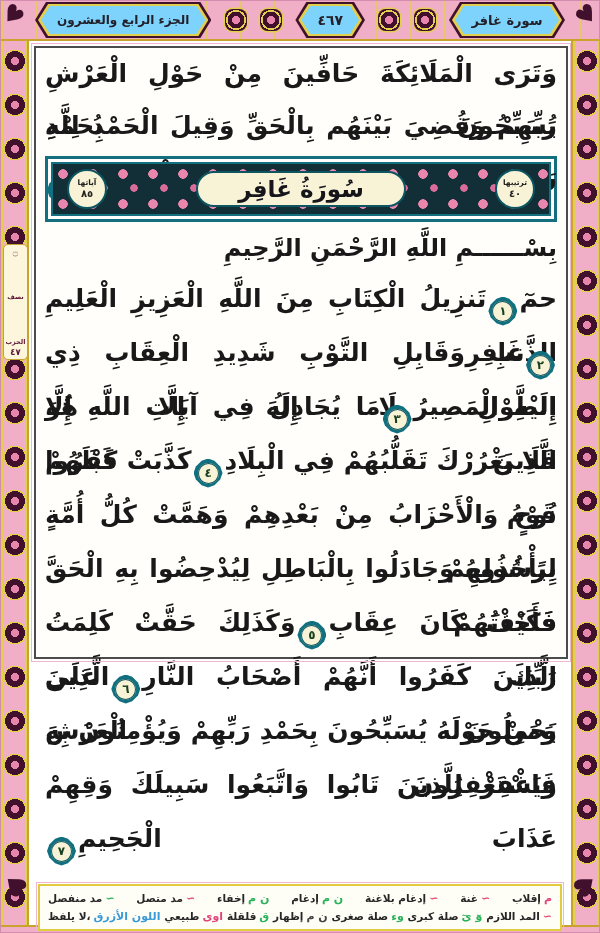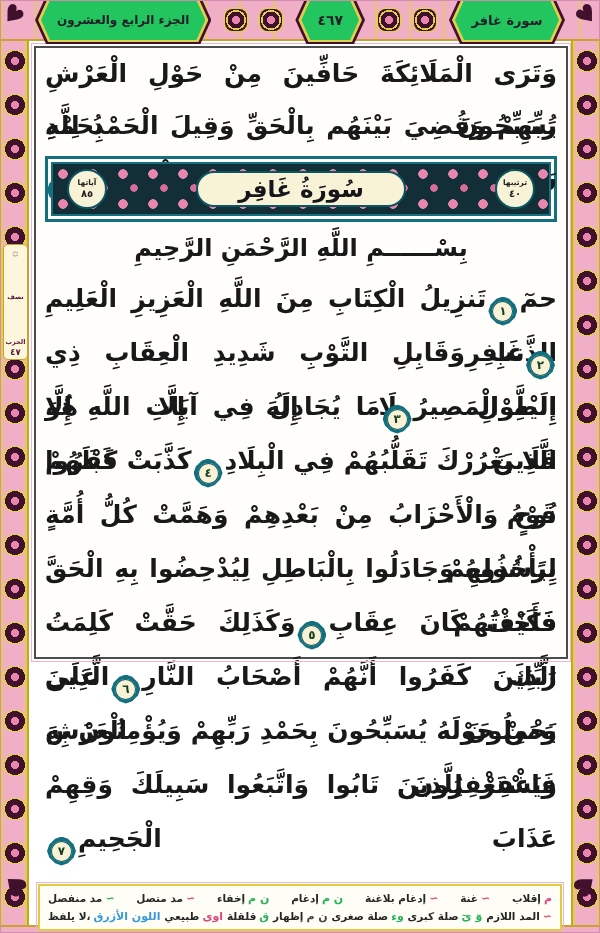--- a/index.html
+++ b/index.html
@@ -23,22 +23,22 @@
     background-color:#f0aec7;
     background-image:repeating-linear-gradient(90deg, rgba(227,207,78,.75) 0 2px, rgba(0,0,0,0) 2px 34px);
     border-bottom:2px solid #caa32e;
     display:flex; align-items:center; justify-content:space-between;
     padding:0 34px; z-index:4;
   }
   .band-bottom { position:absolute; left:0; right:0; bottom:0; height:7px; background:#f0aec7; border-top:2px solid #caa32e; }
 
   .hex-outer { background:#40102c; clip-path:polygon(11px 0,calc(100% - 11px) 0,100% 50%,calc(100% - 11px) 100%,11px 100%,0 50%); padding:2px 3px; }
   .hex-mid   { background:#e3cf4e; clip-path:polygon(10px 0,calc(100% - 10px) 0,100% 50%,calc(100% - 10px) 100%,10px 100%,0 50%); padding:2px 3px; }
-  .hex-in    { background:#22c55e; clip-path:polygon(9px 0,calc(100% - 9px) 0,100% 50%,calc(100% - 9px) 100%,9px 100%,0 50%);
-               display:flex; align-items:center; justify-content:center; height:40px; padding:0 16px;
+  .hex-in    { background:#7dd3fc; clip-path:polygon(9px 0,calc(100% - 9px) 0,100% 50%,calc(100% - 9px) 100%,9px 100%,0 50%);
+               display:flex; align-items:center; justify-content:center; height:28px; padding:0 16px;
                color:#23202a; font-weight:bold; white-space:nowrap; }
   .cart-juz .hex-in { font-size:12px; min-width:138px; }
   .cart-num .hex-in { font-size:14px; min-width:50px; letter-spacing:1px; }
   .cart-surah .hex-in { font-size:13px; min-width:104px; }
 
   .med { width:22px; height:22px; border-radius:35%;
          background:radial-gradient(circle at 50% 50%, #e986ae 0 4px, #40102c 4px 8.5px, #e3cf4e 8.5px 10px, #40102c 10px);
          box-shadow:0 0 0 1.5px #e3cf4e; flex:0 0 auto; }
 
   .corner-orn { position:absolute; font-size:24px; color:#40102c; z-index:6; line-height:1; }
@@ -62,21 +62,21 @@
   .qline { direction:rtl; text-align:justify; text-align-last:justify;
            font-size:25px; font-weight:bold; color:#191919; line-height:52px; height:52px; }
   .lines-main .qline { line-height:54px; height:54px; }
   .ayah { display:inline-flex; align-items:center; justify-content:center;
           width:29px; height:29px; vertical-align:-8px; margin:0 2px; position:relative;
           background:#11707f; clip-path:polygon(50% 0,72% 8%,92% 28%,100% 50%,92% 72%,72% 92%,50% 100%,28% 92%,8% 72%,0 50%,8% 28%,28% 8%); }
   .ayah .num { display:flex; align-items:center; justify-content:center; width:21px; height:21px;
                border-radius:50%; background:#f8f2d6; box-shadow:inset 0 0 0 1px #0d5560;
                font-size:12px; font-weight:bold; color:#173f1f; line-height:1; }
 
-  .bismillah { text-align:center; font-size:24px; font-weight:bold; color:#191919; line-height:48px; height:48px; direction:rtl; }
+  .bismillah { text-align:right; font-size:24px; font-weight:bold; color:#191919; line-height:48px; height:48px; direction:rtl; }
 
   
   .banner { height:66px; margin:4px 0 2px; border:3px solid #14707f; background:#fff; padding:3px; }
   .banner-in { position:relative; height:100%; border:2px solid #14707f; background-color:#122e36;
                background-image:radial-gradient(circle at 10px 10px, #e986ae 0 4.5px, rgba(0,0,0,0) 5px),
                                 radial-gradient(circle at 21px 24px, #d96d9a 0 3.5px, rgba(0,0,0,0) 4px);
                background-size:30px 30px;
                display:flex; align-items:center; justify-content:space-between; padding:0 14px; direction:rtl; }
   .banner-title { background:#f8f2d6; border:2px solid #0d5560; border-radius:26px;
                   padding:3px 40px; font-size:23px; font-weight:bold; color:#15151a; white-space:nowrap; }

